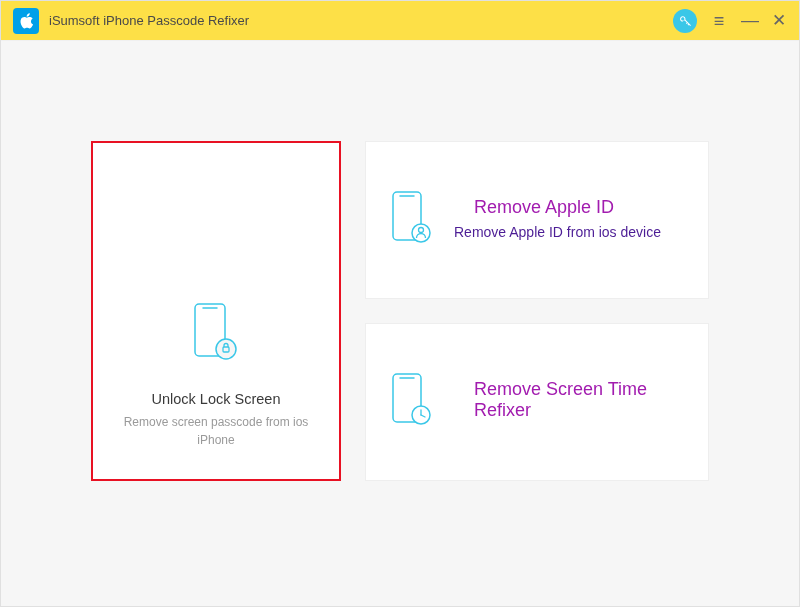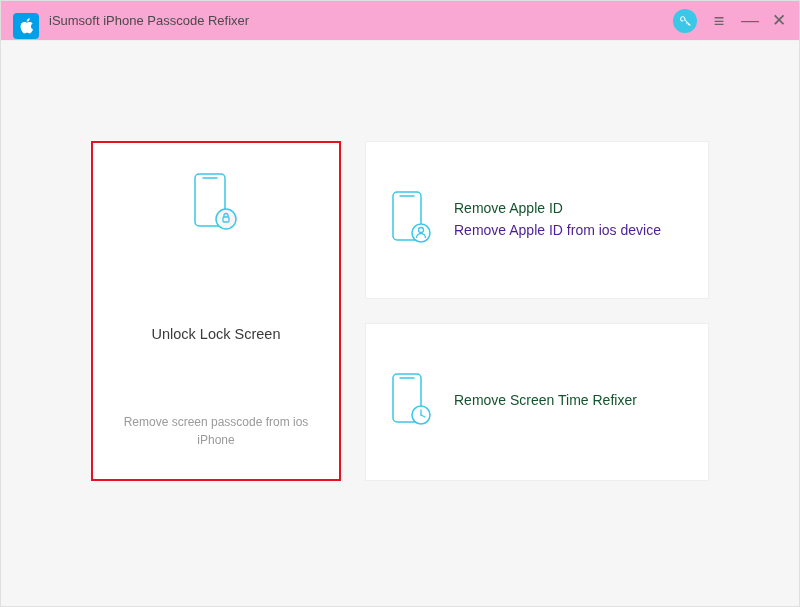--- a/index.html
+++ b/index.html
@@ -19,22 +19,23 @@
       width: 100%;
       height: 100%;
       border: 1px solid #e0e0e0;
       background: #ffffff;
       display: flex;
       flex-direction: column;
     }
     .titlebar {
       height: 40px;
       display: flex;
+      align-items: center;
       padding: 12px 12px;
-      background: #f9a8d4;
+      background: #fde047;
       border-bottom: 1px solid #f0f0f0;
     }
     .app-icon {
       width: 26px;
       height: 26px;
       background: #00a0e9;
       border-radius: 4px;
       display: flex;
       align-items: center;
       justify-content: center;
@@ -102,21 +103,21 @@
       gap: 24px;
     }
     .left-card {
       width: 250px;
       height: 340px;
       background: #ffffff;
       border: 2px solid #e81123;
       display: flex;
       flex-direction: column;
       align-items: center;
-      justify-content: space-between;
+      justify-content: flex-end;
       text-align: center;
       padding: 30px 20px;
       cursor: pointer;
     }
     .left-card .card-icon {
       margin-bottom: 26px;
     }
     .card-title {
       font-size: 14.5px;
       color: #3a3a3a;
@@ -144,23 +145,24 @@
       cursor: pointer;
     }
     .right-card .card-icon {
       margin-right: 22px;
       flex-shrink: 0;
     }
     .right-card .card-text {
       flex: 1;
     }
     .right-card .card-title {
-      font-size: 14px;
-      color: #14532d;
+      font-size: 18px;
+      color: #a21caf;
       margin-bottom: 4px;
+      margin-left: 20px;
     }
     .right-card .card-desc {
       font-size: 14px;
       color: #4c1d95;
       line-height: 1.5;
     }
   </style>
 </head>
 <body>
 

